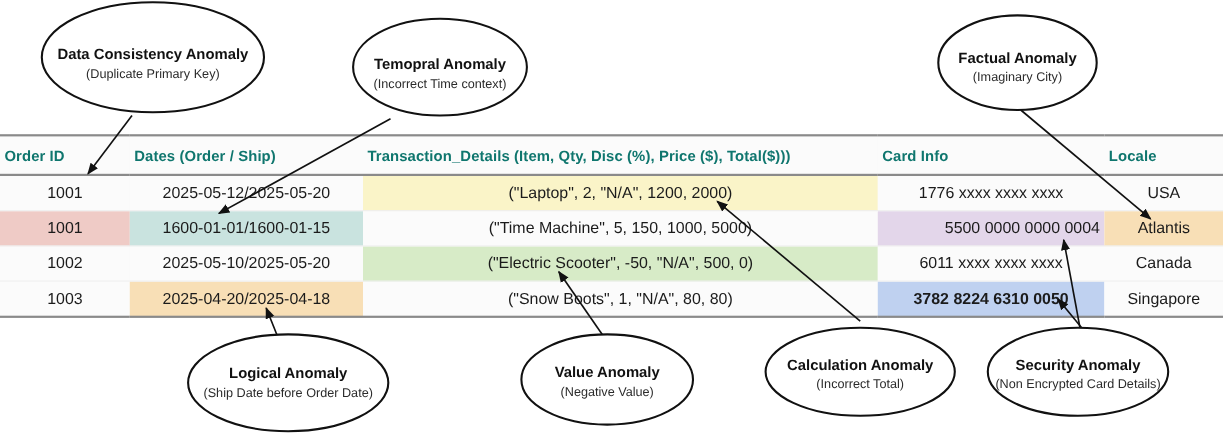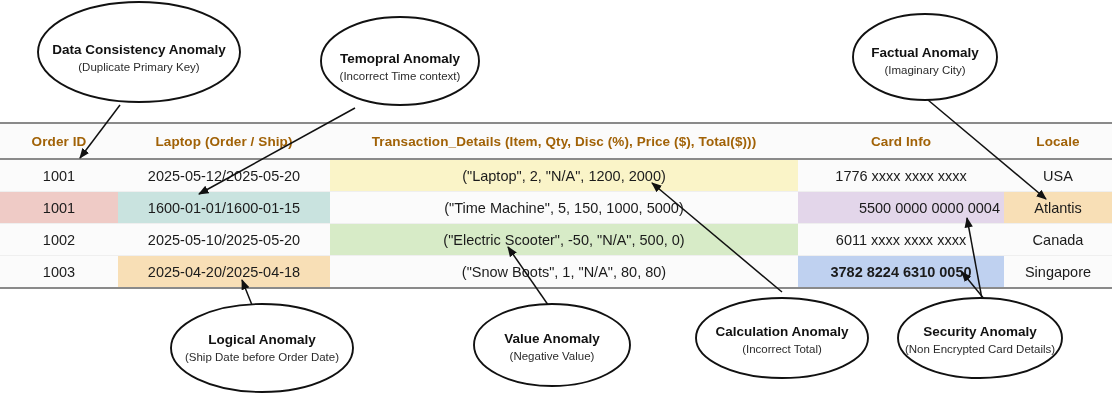--- a/index.html
+++ b/index.html
@@ -3,22 +3,22 @@
 <meta charset="utf-8">
 <style>
   html,body{margin:0;padding:0;background:#ffffff;}
   body{width:1112px;height:402px;font-family:"Liberation Sans",sans-serif;position:relative;overflow:hidden;}
   #stage{position:absolute;left:0;top:0;width:1112px;height:402px;}
 
   
   #table-wrap{position:absolute;left:0;top:122px;width:1112px;}
   table{border-collapse:collapse;width:1112px;table-layout:fixed;font-size:14.5px;color:#1b1b1b;}
   thead th{
-    font-size:13.5px;font-weight:bold;color:#a16207;
-    padding:10px 4px 9px 4px;text-align:center;
+    font-size:13.5px;font-weight:bold;color:#0f766e;
+    padding:10px 4px 9px 4px;text-align:left;
     border-top:2.1px solid #8a8a8a;border-bottom:2.1px solid #8a8a8a;
     background:#fbfbfb;letter-spacing:.1px;
   }
   tbody td{
     padding:6px 4px;text-align:center;height:19px;
     border-bottom:1px solid #efefef;background:#fbfbfb;
     white-space:nowrap;
   }
   tbody tr:last-child td{border-bottom:2.1px solid #8a8a8a;}
   col.c-order{width:118px;}
@@ -54,21 +54,21 @@
       <colgroup>
         <col class="c-order">
           <col class="c-dates">
           <col class="c-trans">
           <col class="c-card">
           <col class="c-locale">
       </colgroup>
       <thead>
         <tr>
           <th>Order ID</th>
-          <th>Laptop (Order / Ship)</th>
+          <th>Dates (Order / Ship)</th>
           <th>Transaction_Details (Item, Qty, Disc (%), Price ($), Total($)))</th>
           <th>Card Info</th>
           <th>Locale</th>
         </tr>
       </thead>
       <tbody id="tbody">
         <tr>
           <td>1001</td>
           <td>2025-05-12/2025-05-20</td>
           <td class="hl-yellow">("Laptop", 2, "N/A", 1200, 2000)</td>

